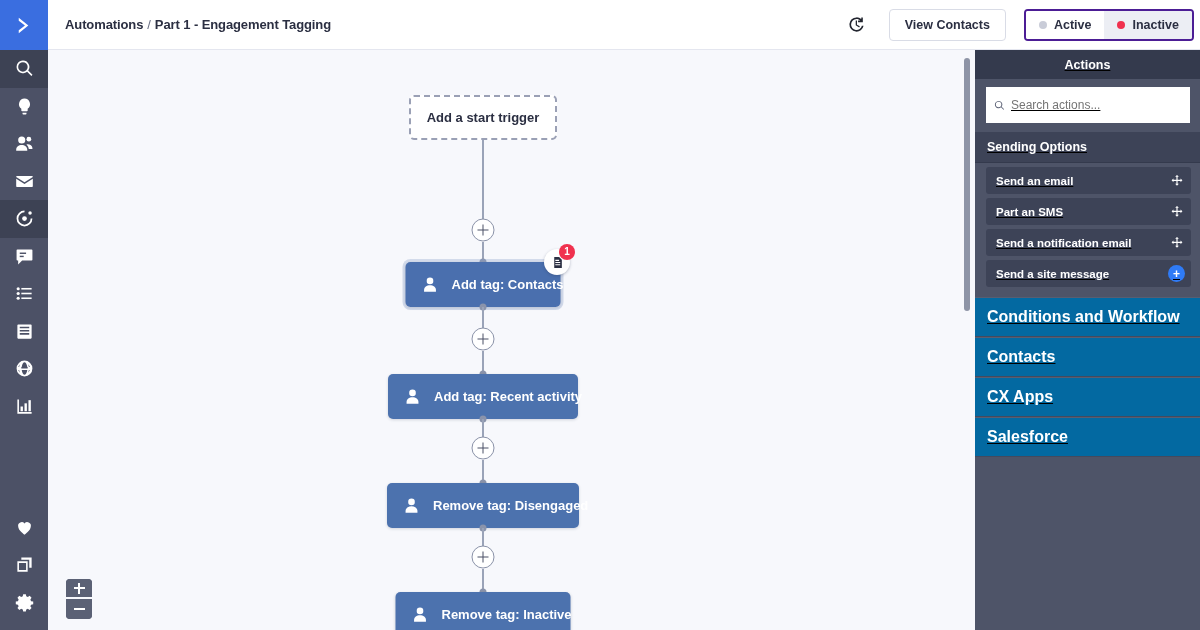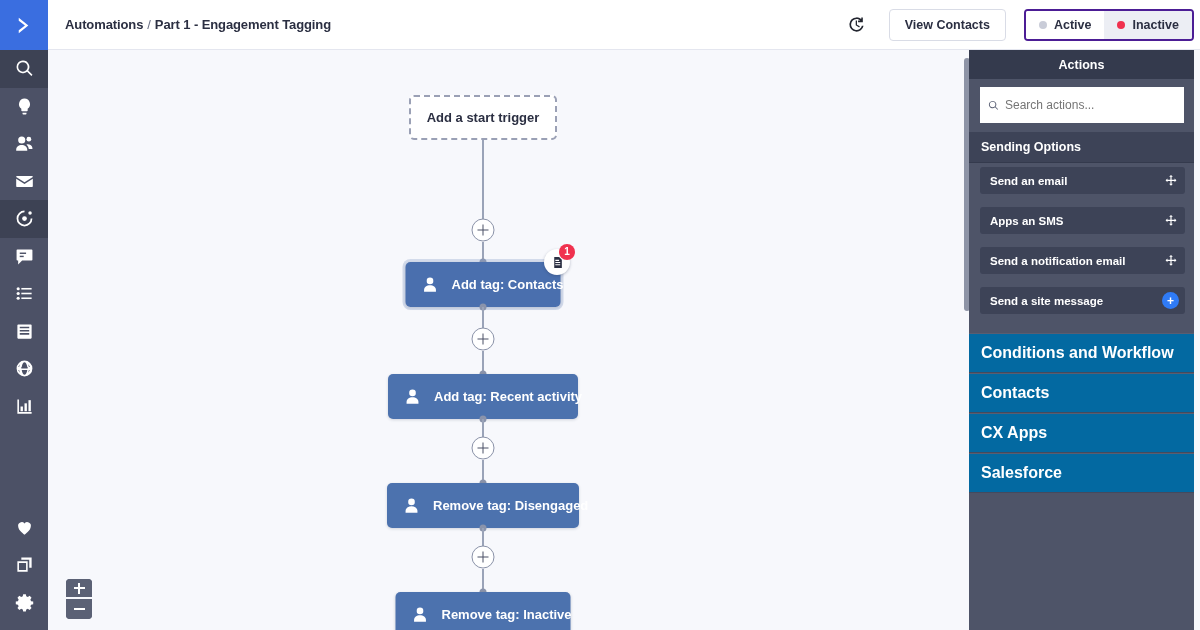--- a/index.html
+++ b/index.html
@@ -127,22 +127,22 @@
   .zbar { position: relative; width: 11px; height: 2.4px; background: #fff; }
   .zbar.v { position: absolute; width: 2.4px; height: 11px; }
 
   #canvas-scrollbar {
     position: absolute; right: 5px; top: 8px; width: 6px; height: 253px;
     background: #8e94a6; border-radius: 3px; cursor: pointer;
   }
 
   
   #actions-panel {
-    position: absolute; right: 6px; top: 50px; width: 225px; height: 580px;
-    background: #4e5468; display: flex; flex-direction: column;
+    position: absolute; right: 0; top: 50px; width: 225px; height: 580px;
+    background: #4e5468; display: flex; flex-direction: column; text-decoration: underline;
   }
   #actions-title {
     height: 29px; background: #343a4d; color: #ffffff;
     font-size: 12.5px; font-weight: bold;
     display: flex; align-items: center; justify-content: center;
   }
   #actions-search-wrap { padding: 8px 10px 9px 11px; background: #4e5468; }
   #actions-search {
     height: 36px; background: #ffffff; border-radius: 0;
     display: flex; align-items: center; padding: 17px 8px; cursor: text;
@@ -152,21 +152,21 @@
     border: 0; outline: 0; font-size: 12px; color: #5b6175;
     font-family: "Liberation Sans", sans-serif; width: 100%; background: transparent;
   }
   .cat-header {
     height: 31px; background: #3d4357; color: #ffffff; font-size: 12.5px; font-weight: bold;
     display: flex; align-items: center; padding-left: 12px;
     border-bottom: 1px solid #343a4d; cursor: pointer;
   }
   .cat-section { background: #4e5468; padding: 4px 9px 6px 11px; }
   .action-item {
-    height: 27px; background: #3d4357; border-radius: 3px; margin-bottom: 13px;
+    height: 27px; background: #3d4357; border-radius: 3px; margin-bottom: 4px;
     display: flex; align-items: center; padding: 0 6px 0 10px;
     color: #ffffff; font-size: 11.5px; font-weight: bold; cursor: grab;
   }
   .action-item .lbl { flex: 1 1 auto; }
   .drag-handle { width: 16px; height: 16px; flex: 0 0 auto; display:flex; align-items:center; justify-content:center; }
   .drag-handle svg { width: 14px; height: 14px; fill: #ffffff; }
   .add-btn {
     width: 17px; height: 17px; border-radius: 50%; background: #2f7bf6; flex: 0 0 auto;
     display: flex; align-items: center; justify-content: center; color: #fff;
     font-size: 12px; font-weight: bold; line-height: 1; cursor: pointer;
@@ -411,21 +411,21 @@
   <div class="cat-section">
     <div class="action-item">
       <span class="lbl">Send an email</span>
       <span class="drag-handle">
         <svg viewBox="0 0 24 24">
             <path d="M12 1.5l3.2 3.2h-2.2v5.1h5.1V7.6L21.3 10.8 18.1 14v-2.2h-5.1v5.1h2.2L12 20.1 8.8 16.9h2.2v-5.1H5.9V14L2.7 10.8 5.9 7.6v2.2h5.1V4.7H8.8z"></path>
           </svg>
       </span>
     </div>
     <div class="action-item">
-      <span class="lbl">Apps an SMS</span>
+      <span class="lbl">Part an SMS</span>
       <span class="drag-handle">
         <svg viewBox="0 0 24 24">
             <path d="M12 1.5l3.2 3.2h-2.2v5.1h5.1V7.6L21.3 10.8 18.1 14v-2.2h-5.1v5.1h2.2L12 20.1 8.8 16.9h2.2v-5.1H5.9V14L2.7 10.8 5.9 7.6v2.2h5.1V4.7H8.8z"></path>
           </svg>
       </span>
     </div>
     <div class="action-item">
       <span class="lbl">Send a notification email</span>
       <span class="drag-handle">
         <svg viewBox="0 0 24 24">

